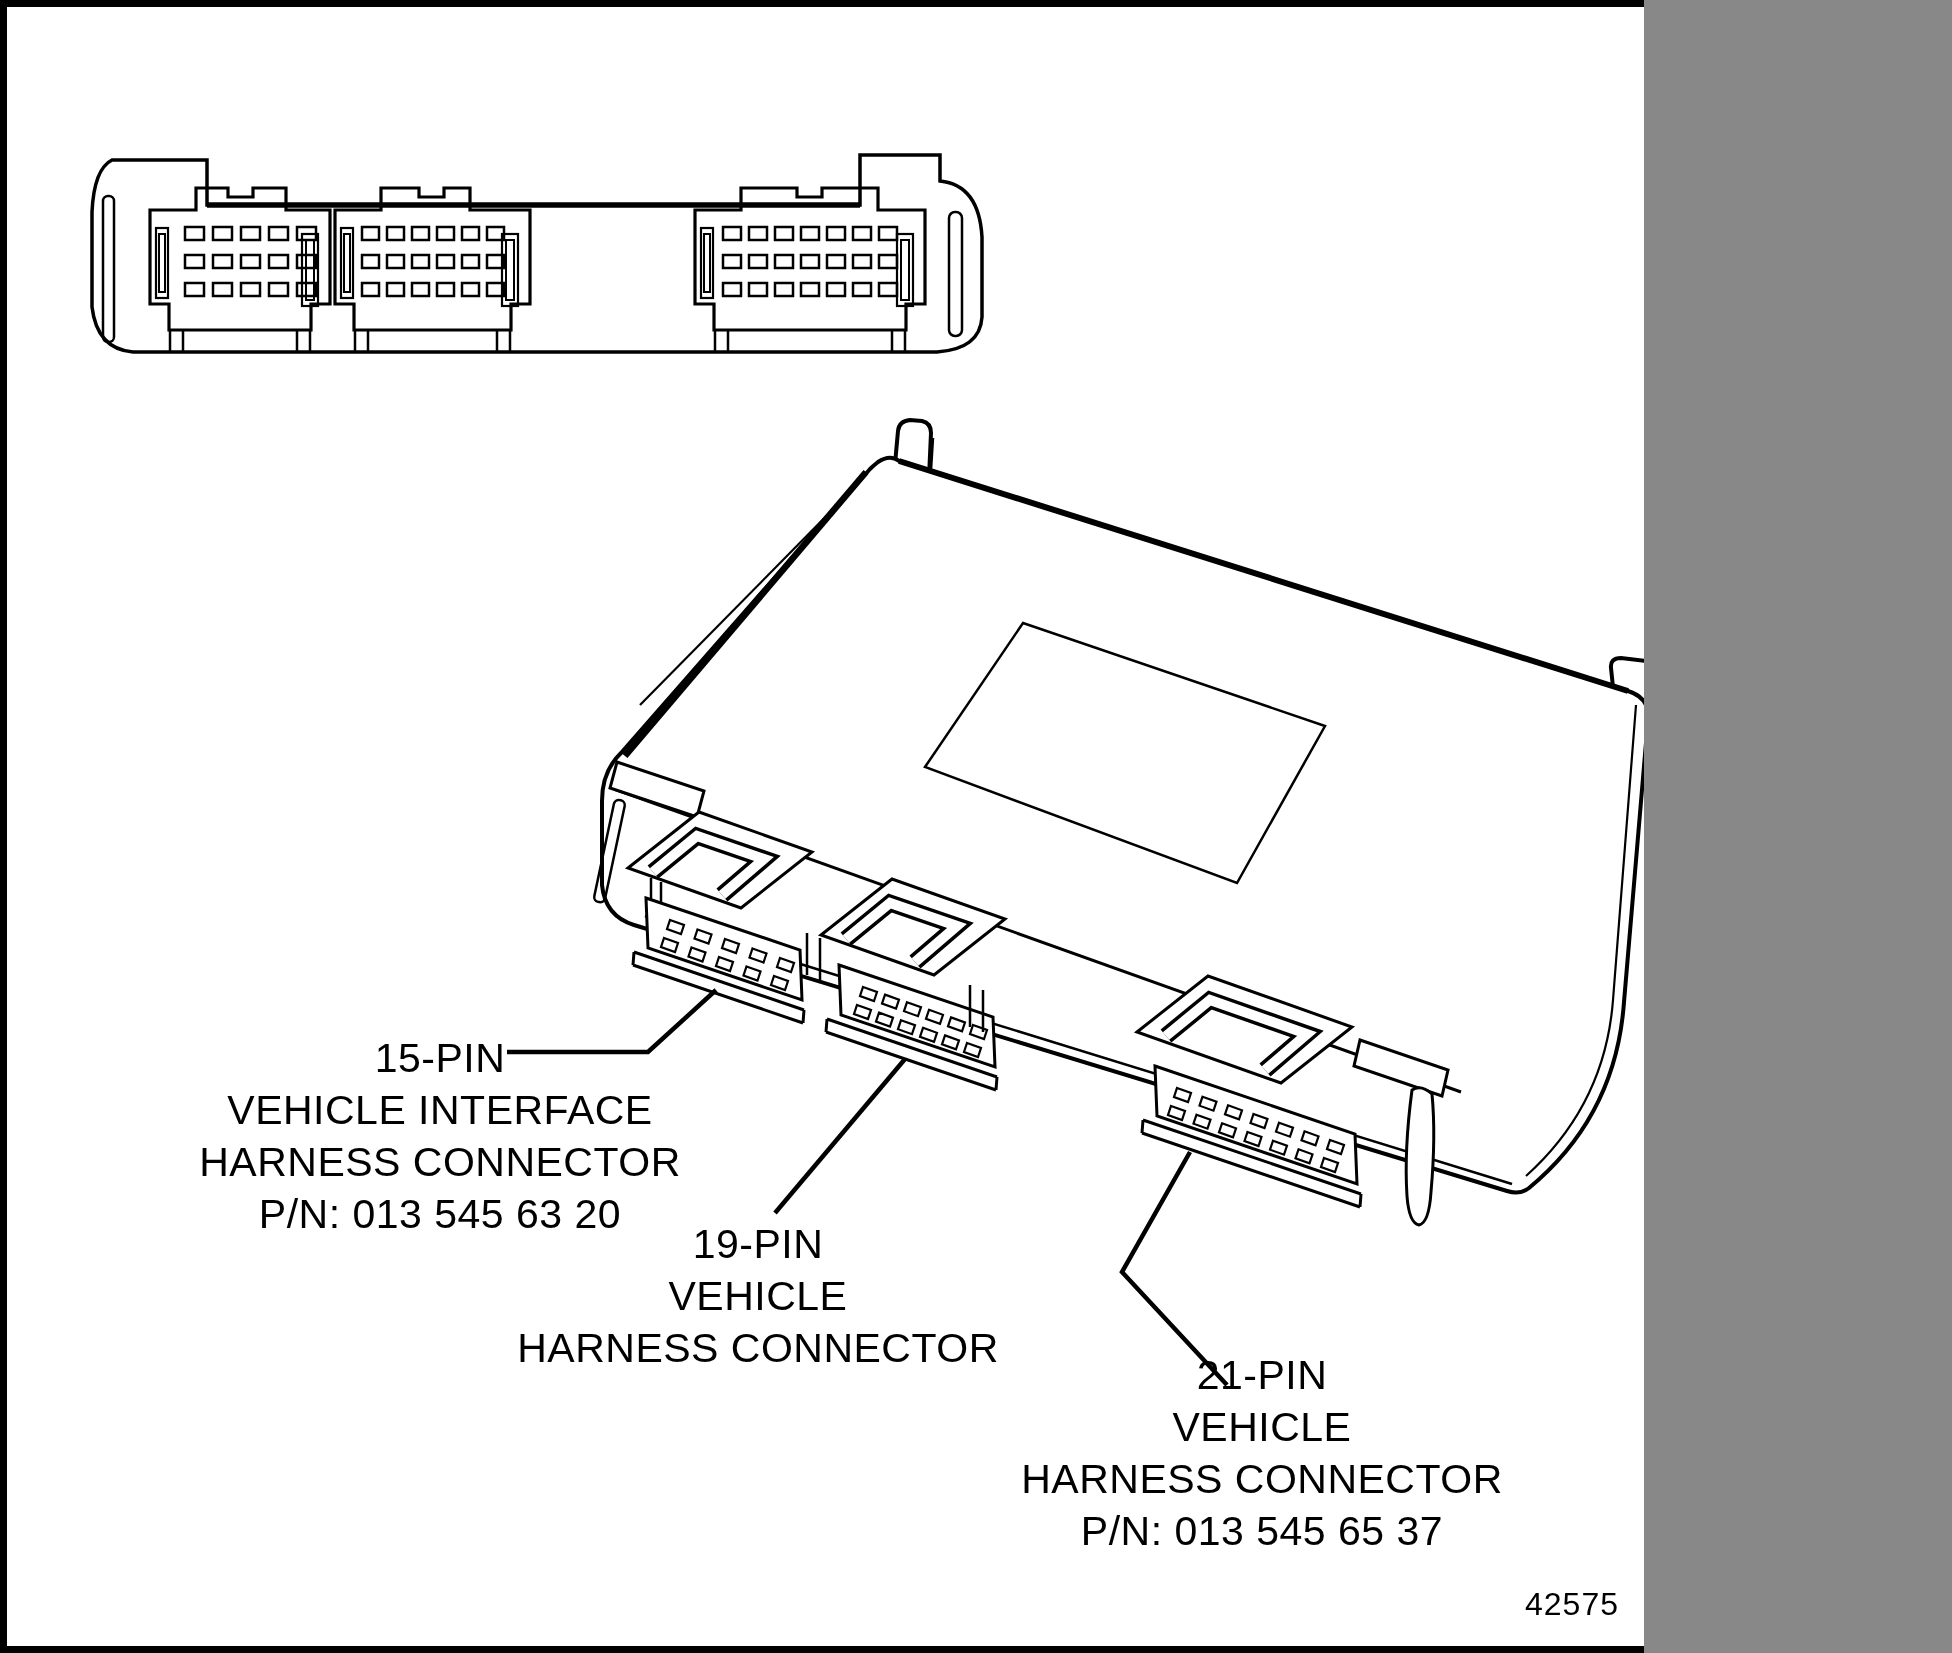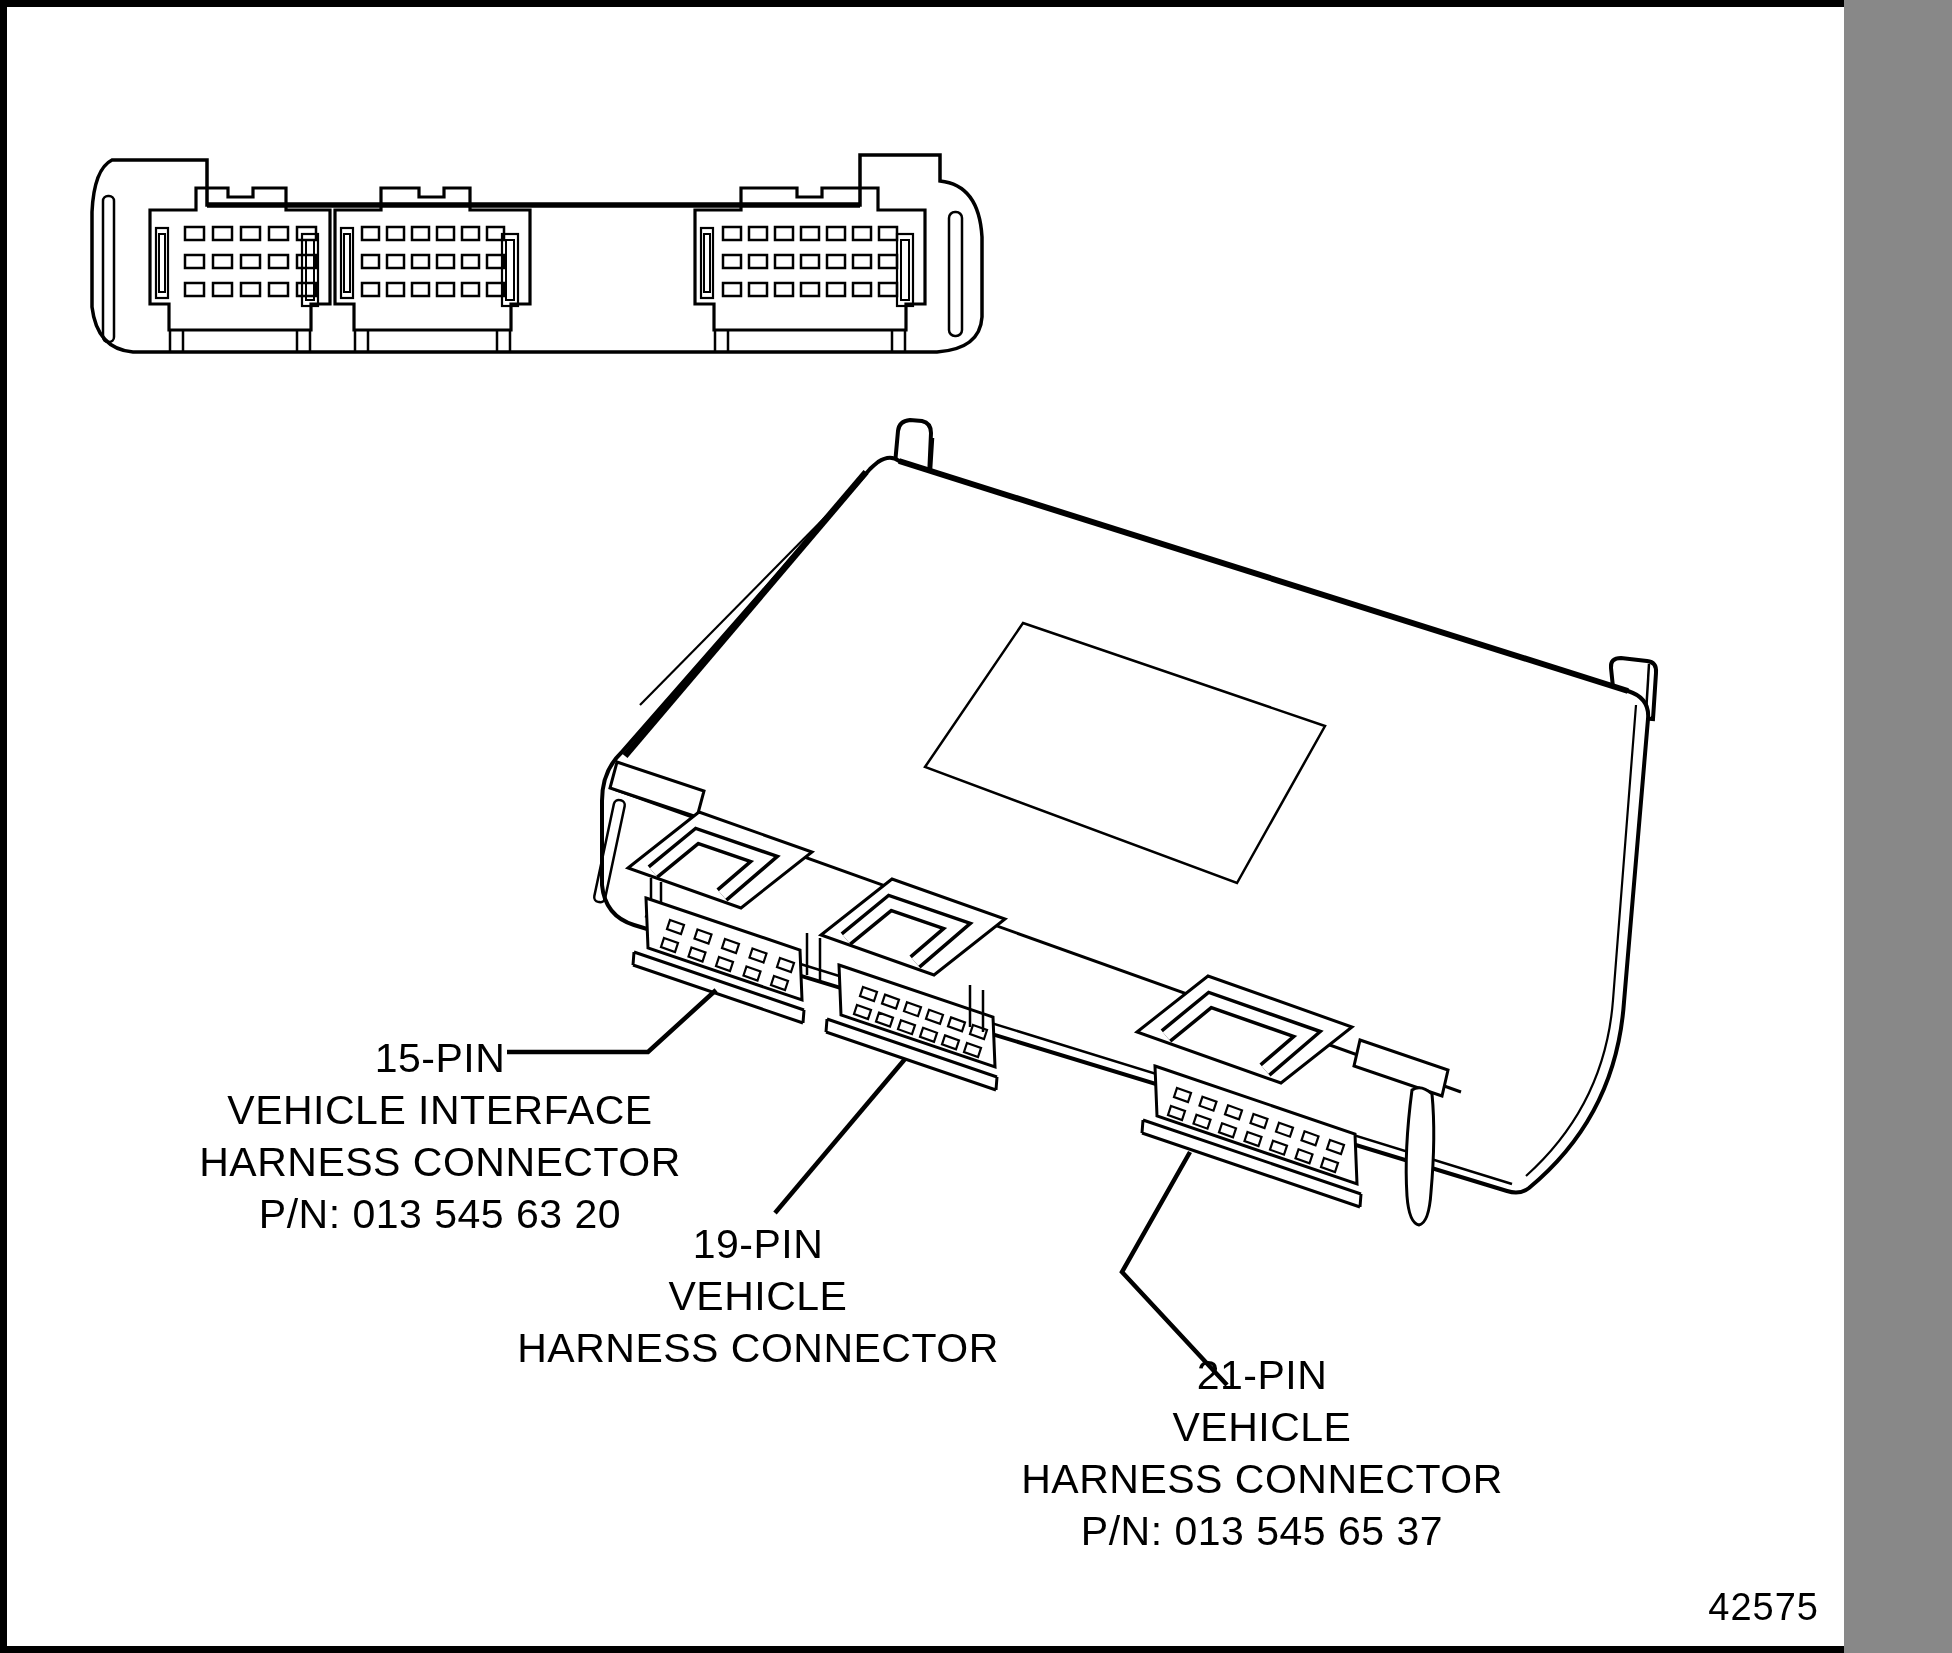--- a/index.html
+++ b/index.html
@@ -1,36 +1,36 @@
 <!DOCTYPE html>
 <html><head>
 <meta charset="utf-8">
 <style>
   html,body{margin:0;padding:0;background:#888;}
   #canvas{
     position:relative;
-    width:1844px;height:1653px;
+    width:1644px;height:1653px;
     background:#ffffff;
     font-family:"Liberation Sans", sans-serif;
     overflow:hidden;
   }
   #drawing{position:absolute;left:0;top:0;}
   .label{
     position:absolute;
     transform:translateX(-50%);
     text-align:center;
     font-size:41px;
     line-height:52px;
     letter-spacing:0.5px;
     white-space:nowrap;
     color:#000;
   }
   .fig-num{
     position:absolute;
-    font-size:38px;
+    font-size:32px;
     color:#000;
     letter-spacing:1px;
   }
   svg path, svg rect, svg polyline, svg line{vector-effect:none;}
 </style>
 </head>
 <body>
 
 <div id="canvas">
 

